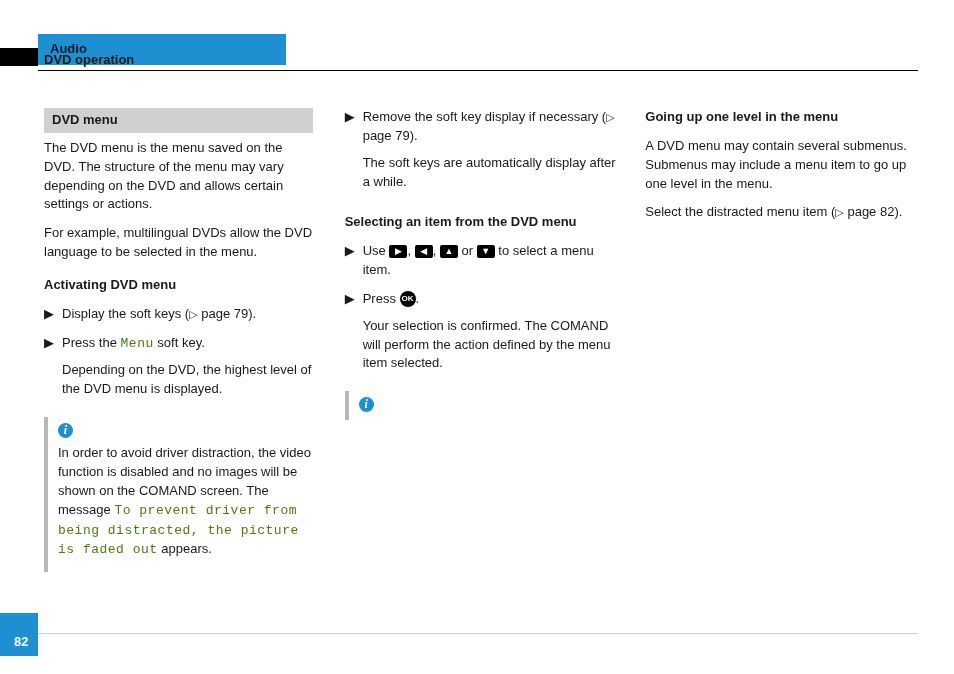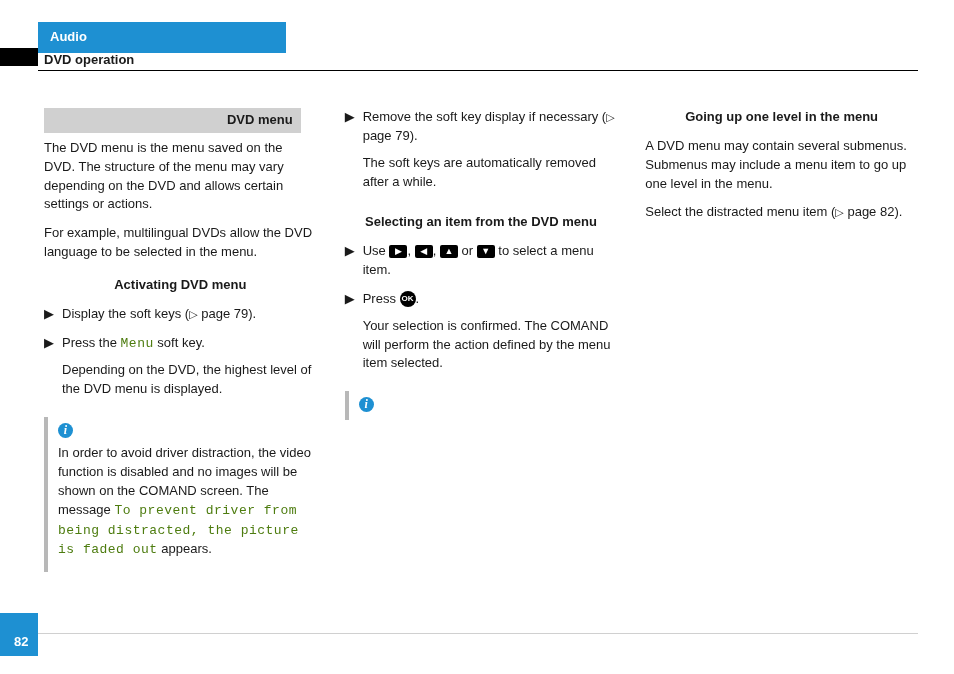--- a/index.html
+++ b/index.html
@@ -6,22 +6,22 @@
   body{
     width:954px;height:674px;
     font-family:"Helvetica Neue",Helvetica,Arial,sans-serif;
     font-size:13px;
     color:#1a1a1a;
     background:#fff;
     position:relative;
     line-height:1.45;
   }
   .tab{
-    position:absolute;left:38px;top:22px;
-    background:#1e90d2;color:#ffffff;
+    position:absolute;left:38px;top:34px;
+    background:#1e90d2;color:#0f172a;
     font-weight:700;padding:6px 14px 6px 12px;
     width:248px;box-sizing:border-box;
   }
   .black-stub{
     position:absolute;left:0;top:48px;
     width:38px;height:18px;background:#000;
   }
   .subheader{
     position:absolute;left:44px;top:48px;
     font-weight:700;padding:3px 0;
@@ -31,23 +31,23 @@
     width:880px;height:1px;background:#000;
   }
   .cols{
     position:absolute;left:44px;top:108px;right:36px;bottom:60px;
     column-count:3;column-gap:28px;column-fill:auto;
   }
   .cols > *{break-inside:avoid-column;}
   p{margin:0 0 10px 0;}
   .grey-head{
     background:#d0d0d0;font-weight:700;
-    padding:3px 8px;margin:0 16px 6px 0;text-align:right;
+    padding:3px 8px;margin:0 4px 6px 0;
   }
-  .bold{font-weight:700;margin:14px 0 10px 0;text-align:center;}
+  .bold{font-weight:700;margin:14px 0 10px 0;}
   .step{display:flex;gap:8px;margin:0 0 10px 0;}
   .step .mark{flex:0 0 auto;}
   .step .body{flex:1 1 auto;}
   .step .body p{margin:0 0 8px 0;}
   .mono{font-family:"Courier New",monospace;letter-spacing:.5px;color:#4d7c0f;}
   .note{
     border-left:4px solid #b8b8b8;padding:4px 0 2px 10px;margin:6px 0 14px 0;
   }
   .info-icon{
     display:inline-block;width:15px;height:15px;border-radius:50%;
@@ -114,21 +114,21 @@
       <span>In order to avoid driver distraction, the video function is disabled and no images will be shown on the COMAND screen. The message </span><span class="mono">To prevent driver from being distracted, the picture is faded out</span><span> appears.</span>
     </p>
   </div>
 
   <div class="colbreak"></div>
 
   <div class="step">
     <span class="mark">▶</span>
     <span class="body">
       <p><span>Remove the soft key display if necessary (</span><span class="tri">▷</span><span> page 79).</span></p>
-      <p>The soft keys are automatically removed after a while.</p>
+      <p>The soft keys are automatically display after a while.</p>
     </span>
   </div>
 
   <p class="bold">Selecting an item from the DVD menu</p>
 
   <div class="step">
     <span class="mark">▶</span>
     <span class="body">
       <span>Use </span><span class="key">▶</span><span>, </span><span class="key">◀</span><span>, </span><span class="key">▲</span><span> or </span><span class="key">▼</span><span> to select a menu item.</span>
     </span>

